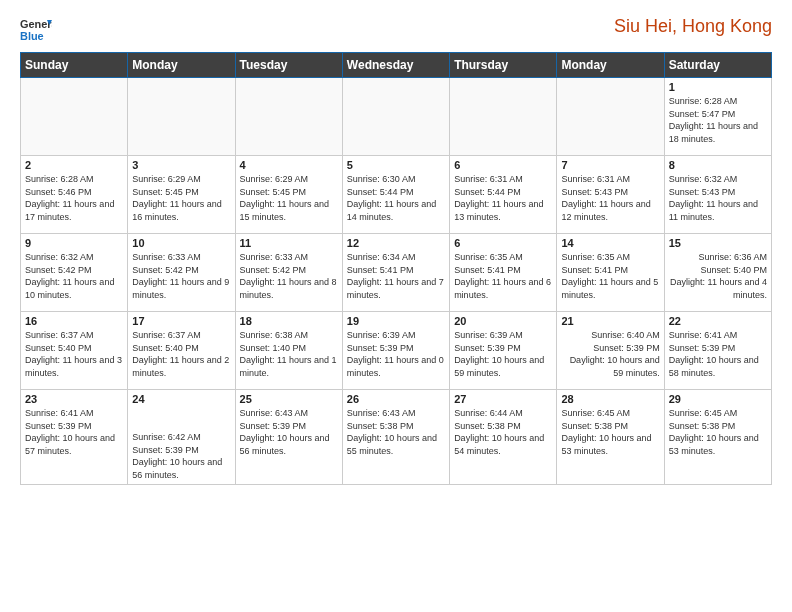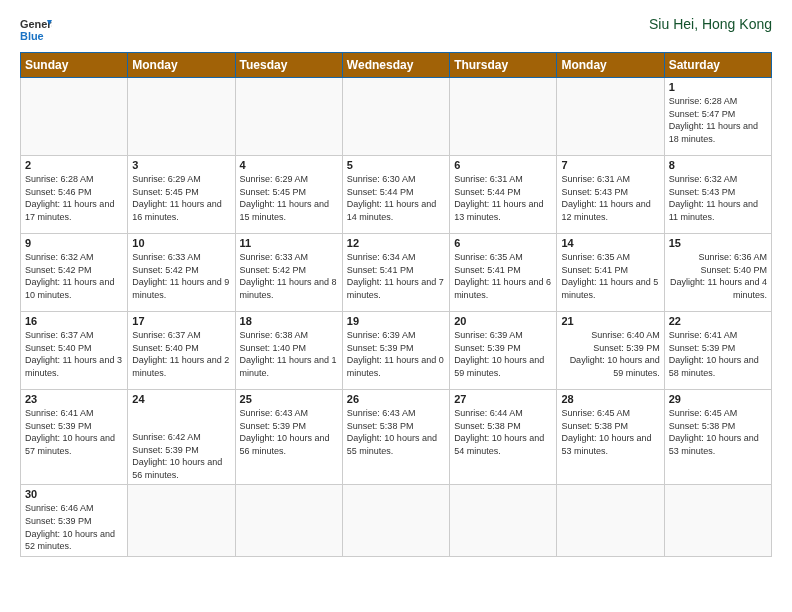--- a/index.html
+++ b/index.html
@@ -32,30 +32,30 @@
     .title-block {
       text-align: right;
     }
     .month-title {
       font-size: 32px;
       font-weight: normal;
       color: #222;
       line-height: 1.1;
     }
     .location {
-      font-size: 14px;
-      color: #14532d;
+      font-size: 18px;
+      color: #c2410c;
     }
     .calendar {
       width: 100%;
       border-collapse: collapse;
       border: 1px solid #bbb;
     }
     .calendar th {
-      background: #a16207;
+      background: #404040;
       color: #fff;
       font-size: 12px;
       font-weight: bold;
       padding: 5px 4px;
       text-align: left;
       border: 1px solid #1565a8;
     }
     .calendar td {
       border: 1px solid #ccc;
       vertical-align: top;
@@ -297,29 +297,15 @@
 Sunset: 5:38 PM
 Daylight: 10 hours and 53 minutes.</div>
           </td>
           <td>
             <span class="day-num">29</span>
             <div class="day-info" style="white-space: pre-line;">Sunrise: 6:45 AM
 Sunset: 5:38 PM
 Daylight: 10 hours and 53 minutes.</div>
           </td>
         </tr>
-        <tr class="last-row">
-          <td>
-            <span class="day-num">30</span>
-            <div class="day-info" style="white-space: pre-line;">Sunrise: 6:46 AM
-Sunset: 5:39 PM
-Daylight: 10 hours and 52 minutes.</div>
-          </td>
-          <td class="empty-cell"></td>
-          <td class="empty-cell"></td>
-          <td class="empty-cell"></td>
-          <td class="empty-cell"></td>
-          <td class="empty-cell"></td>
-          <td class="empty-cell"></td>
-        </tr>
       </tbody>
   </table>
 </div>
 
 </body></html>

